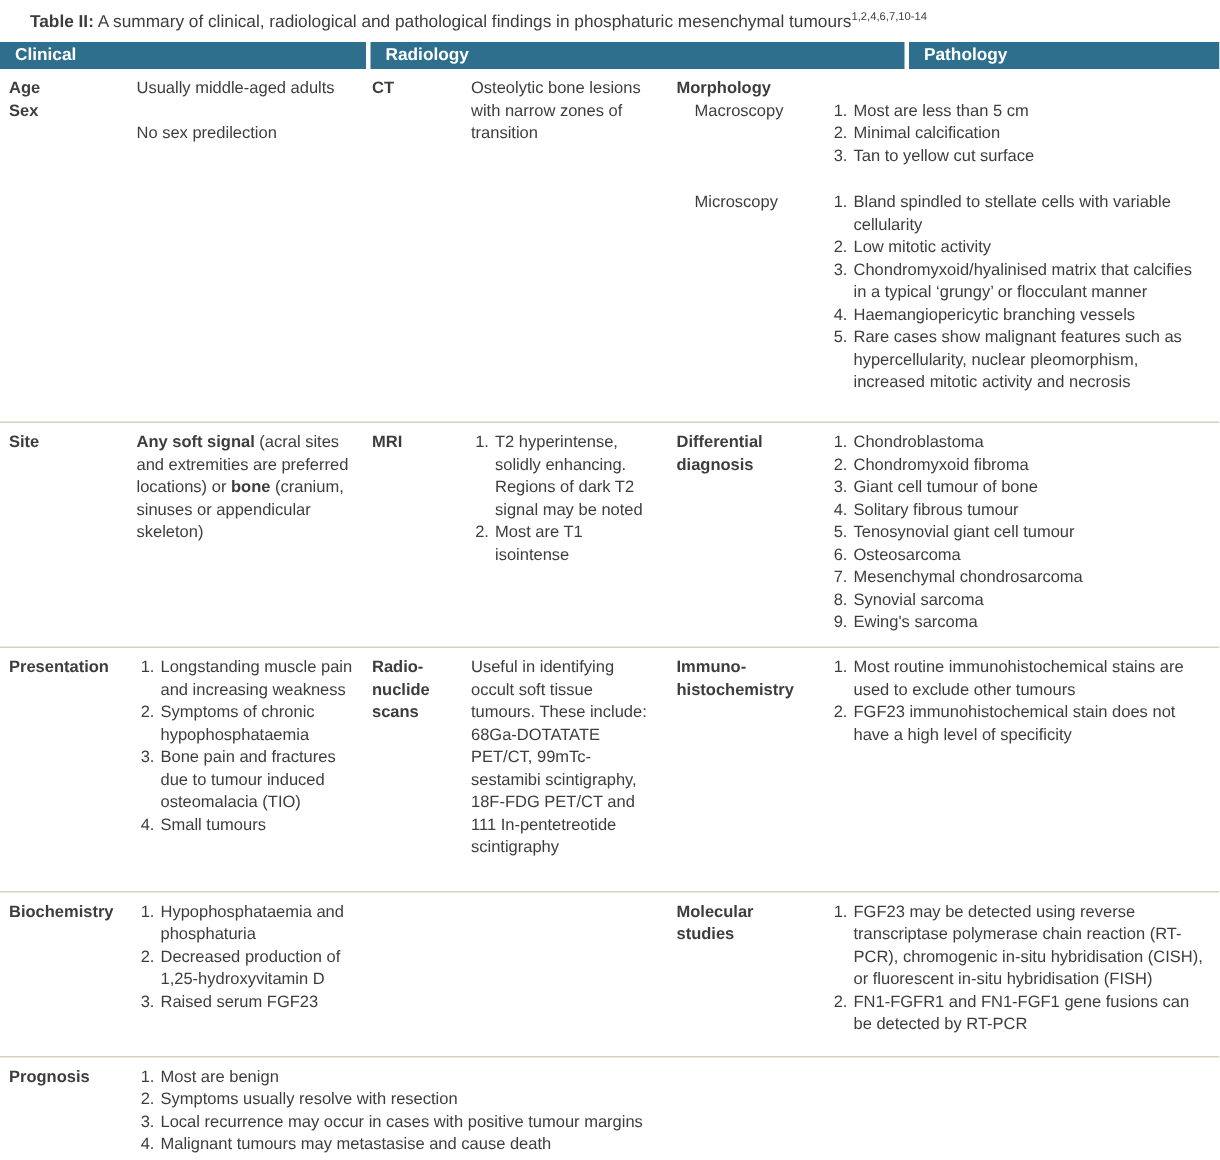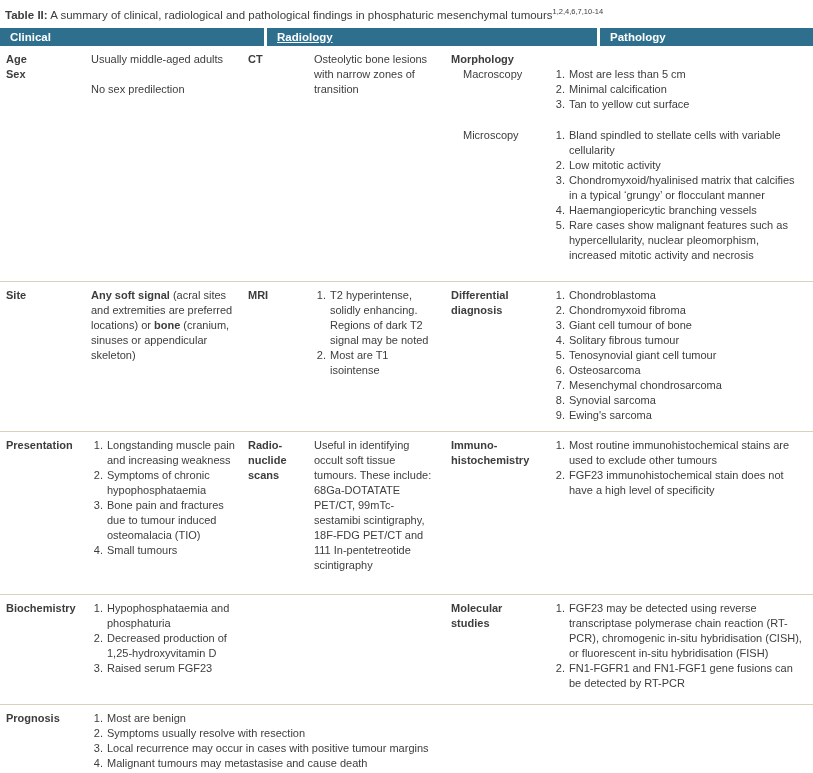--- a/index.html
+++ b/index.html
@@ -1,29 +1,29 @@
 <!DOCTYPE html>
 <html><head>
 <meta charset="utf-8">
 <style>
   html,body { margin:0; padding:0; background:#ffffff; }
   body { font-family:"Liberation Sans", sans-serif; color:#3d3d3d; }
   .page { width:813px; box-sizing:border-box; background:#fff; }
 
   
-  .title { padding:8px 10px 6px 5px; font-size:11.5px; line-height:14px; }
+  .title { padding:8px 10px 6px 20px; font-size:11.5px; line-height:14px; }
   .title .tbold { font-weight:bold; }
   .title sup { font-size:7.5px; vertical-align:super; line-height:0; }
 
   
   .thead { display:flex; gap:3px; }
   .thead .hseg { background:#2e6f8e; color:#ffffff; font-weight:bold;
                  font-size:11.5px; line-height:12px; padding:3px 0 3px 10px;
                  box-sizing:border-box; }
-  .h1 { width:264px; } .h2 { width:330px;text-decoration:underline; } .h3 { flex:1; }
+  .h1 { width:244px; } .h2 { width:356px; } .h3 { flex:1; }
 
   
   .trow { display:grid; grid-template-columns:85px 157px 66px 137px 1fr;
           padding:6px 10px 8px 6px; box-sizing:border-box;
           border-bottom:1px solid #d9d2ba;
           font-size:11px; line-height:15px; }
   .r1 { min-height:236px; } .r2 { min-height:139px; }
   .r3 { min-height:163px; } .r4 { min-height:110px; }
   .r5 { min-height:66px; border-bottom:none; }
   .lbl { font-weight:bold; padding-right:10px; }

